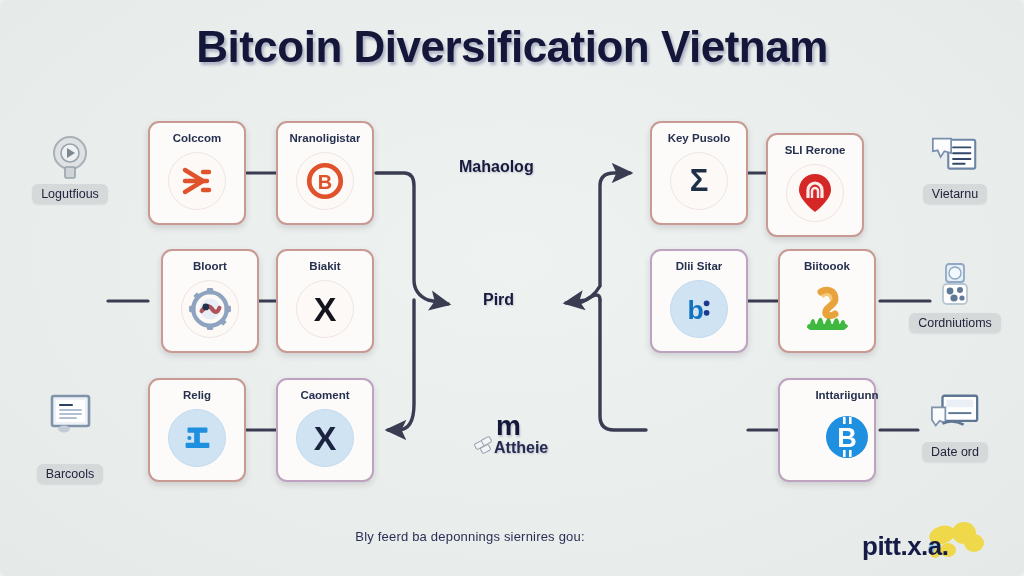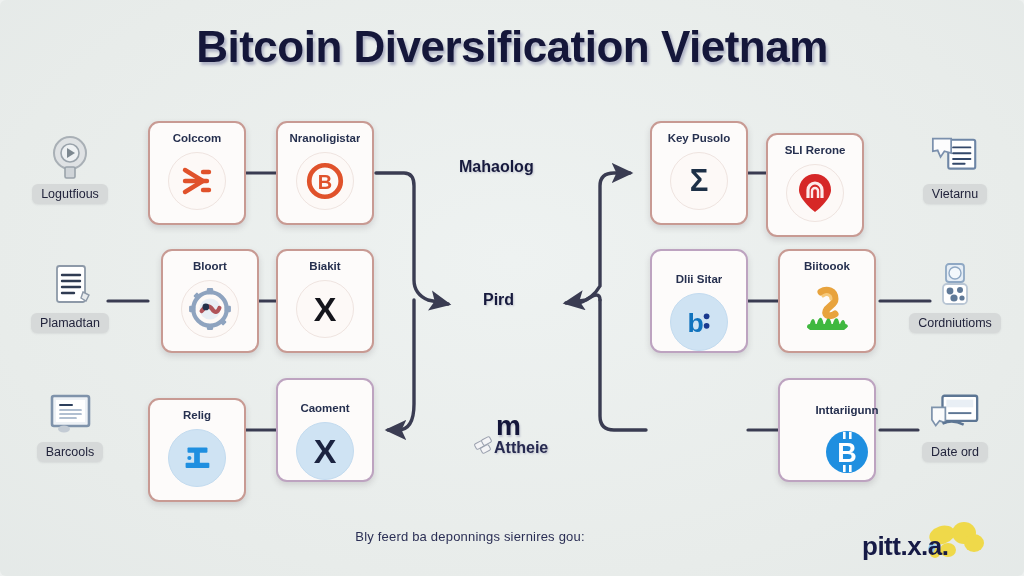--- a/index.html
+++ b/index.html
@@ -43,21 +43,21 @@
     background: #fdfbfa;
     border: 2px solid #c89a93;
     border-radius: 11px;
     box-shadow: 0 3px 6px rgba(70,60,70,0.17);
     display: flex;
     flex-direction: column;
     align-items: center;
     padding-top: 9px;
     box-sizing: border-box;
   }
-  .card.blueish { border-color: #bda3c0; justify-content: flex-end; }
+  .card.blueish { border-color: #bda3c0; }
   .card-label {
     font-size: 11.5px;
     color: #26304f;
     font-weight: bold;
     text-align: center;
     line-height: 1.1;
     max-width: 94px;
     overflow: hidden;
     white-space: nowrap;
   }
@@ -280,21 +280,21 @@
     </div>
   </div>
 
   <div class="card" style="left:276px; top:249px;">
     <div class="card-label">Biakit</div>
     <div class="card-icon plain">
       <span class="glyph-x">X</span>
     </div>
   </div>
 
-  <div class="card" style="left:148px; top:398px;">
+  <div class="card" style="left:148px; top:378px;">
     <div class="card-label">Relig</div>
     <div class="card-icon blue-bg">
       <svg viewBox="0 0 40 40" width="38" height="38">
         <g fill="#1f8fe0">
           <rect x="10" y="9" width="21" height="5.5" rx="1"></rect>
           <rect x="17" y="12" width="6" height="16" rx="1"></rect>
           <rect x="8" y="25" width="25" height="5.5" rx="1"></rect>
           <circle cx="12" cy="20" r="2.2"></circle>
         </g>
       </svg>
@@ -375,37 +375,22 @@
       <svg viewBox="0 0 50 50" width="50" height="50">
         <circle cx="25" cy="20" r="16" fill="#dfe2e4" stroke="#a9b0b6" stroke-width="2"></circle>
         <circle cx="25" cy="20" r="9" fill="#eef1f3" stroke="#9aa3ab" stroke-width="1.6"></circle>
         <path d="M22,15 L30,20 L22,25 Z" fill="#7d8890"></path>
         <rect x="20" y="34" width="10" height="11" rx="1.5" fill="#cfd4d8" stroke="#9aa3ab" stroke-width="1.6"></rect>
       </svg>
     </div>
     <div class="side-label">Logutfious</div>
   </div>
 
-  <div class="side" style="left:18px; top:262px;">
-    <div class="side-icon">
-      <svg viewBox="0 0 50 50" width="50" height="50">
-        <rect x="12" y="4" width="28" height="36" rx="2.5" fill="#ffffff" stroke="#8d99a8" stroke-width="1.8"></rect>
-        <g stroke="#2f3b52" stroke-width="2.4" stroke-linecap="round">
-          <path d="M17,13 L35,13"></path>
-            <path d="M17,19 L35,19"></path>
-          <path d="M17,25 L35,25"></path>
-            <path d="M17,31 L29,31"></path>
-        </g>
-        <path d="M38,30 l6,3 -3,6 -5,-3 z" fill="#e9ecee" stroke="#8d99a8" stroke-width="1.4"></path>
-      </svg>
-    </div>
-    <div class="side-label">Plamadtan</div>
-  </div>
-
-  <div class="side" style="left:18px; top:391px;">
+
+  <div class="side" style="left:18px; top:391px;gap:22px;">
     <div class="side-icon">
       <svg viewBox="0 0 50 50" width="50" height="50">
         <rect x="7" y="5" width="37" height="30" rx="2" fill="#eef2f6" stroke="#7f93ab" stroke-width="2.6"></rect>
         <rect x="11" y="9" width="29" height="22" fill="#ffffff"></rect>
         <g stroke="#2c3f5c" stroke-width="2" stroke-linecap="round">
           <path d="M15,14 L27,14"></path>
         </g>
         <g stroke="#97aac2" stroke-width="1.7" stroke-linecap="round">
           <path d="M15,19 L36,19"></path>
             <path d="M15,23 L36,23"></path>

